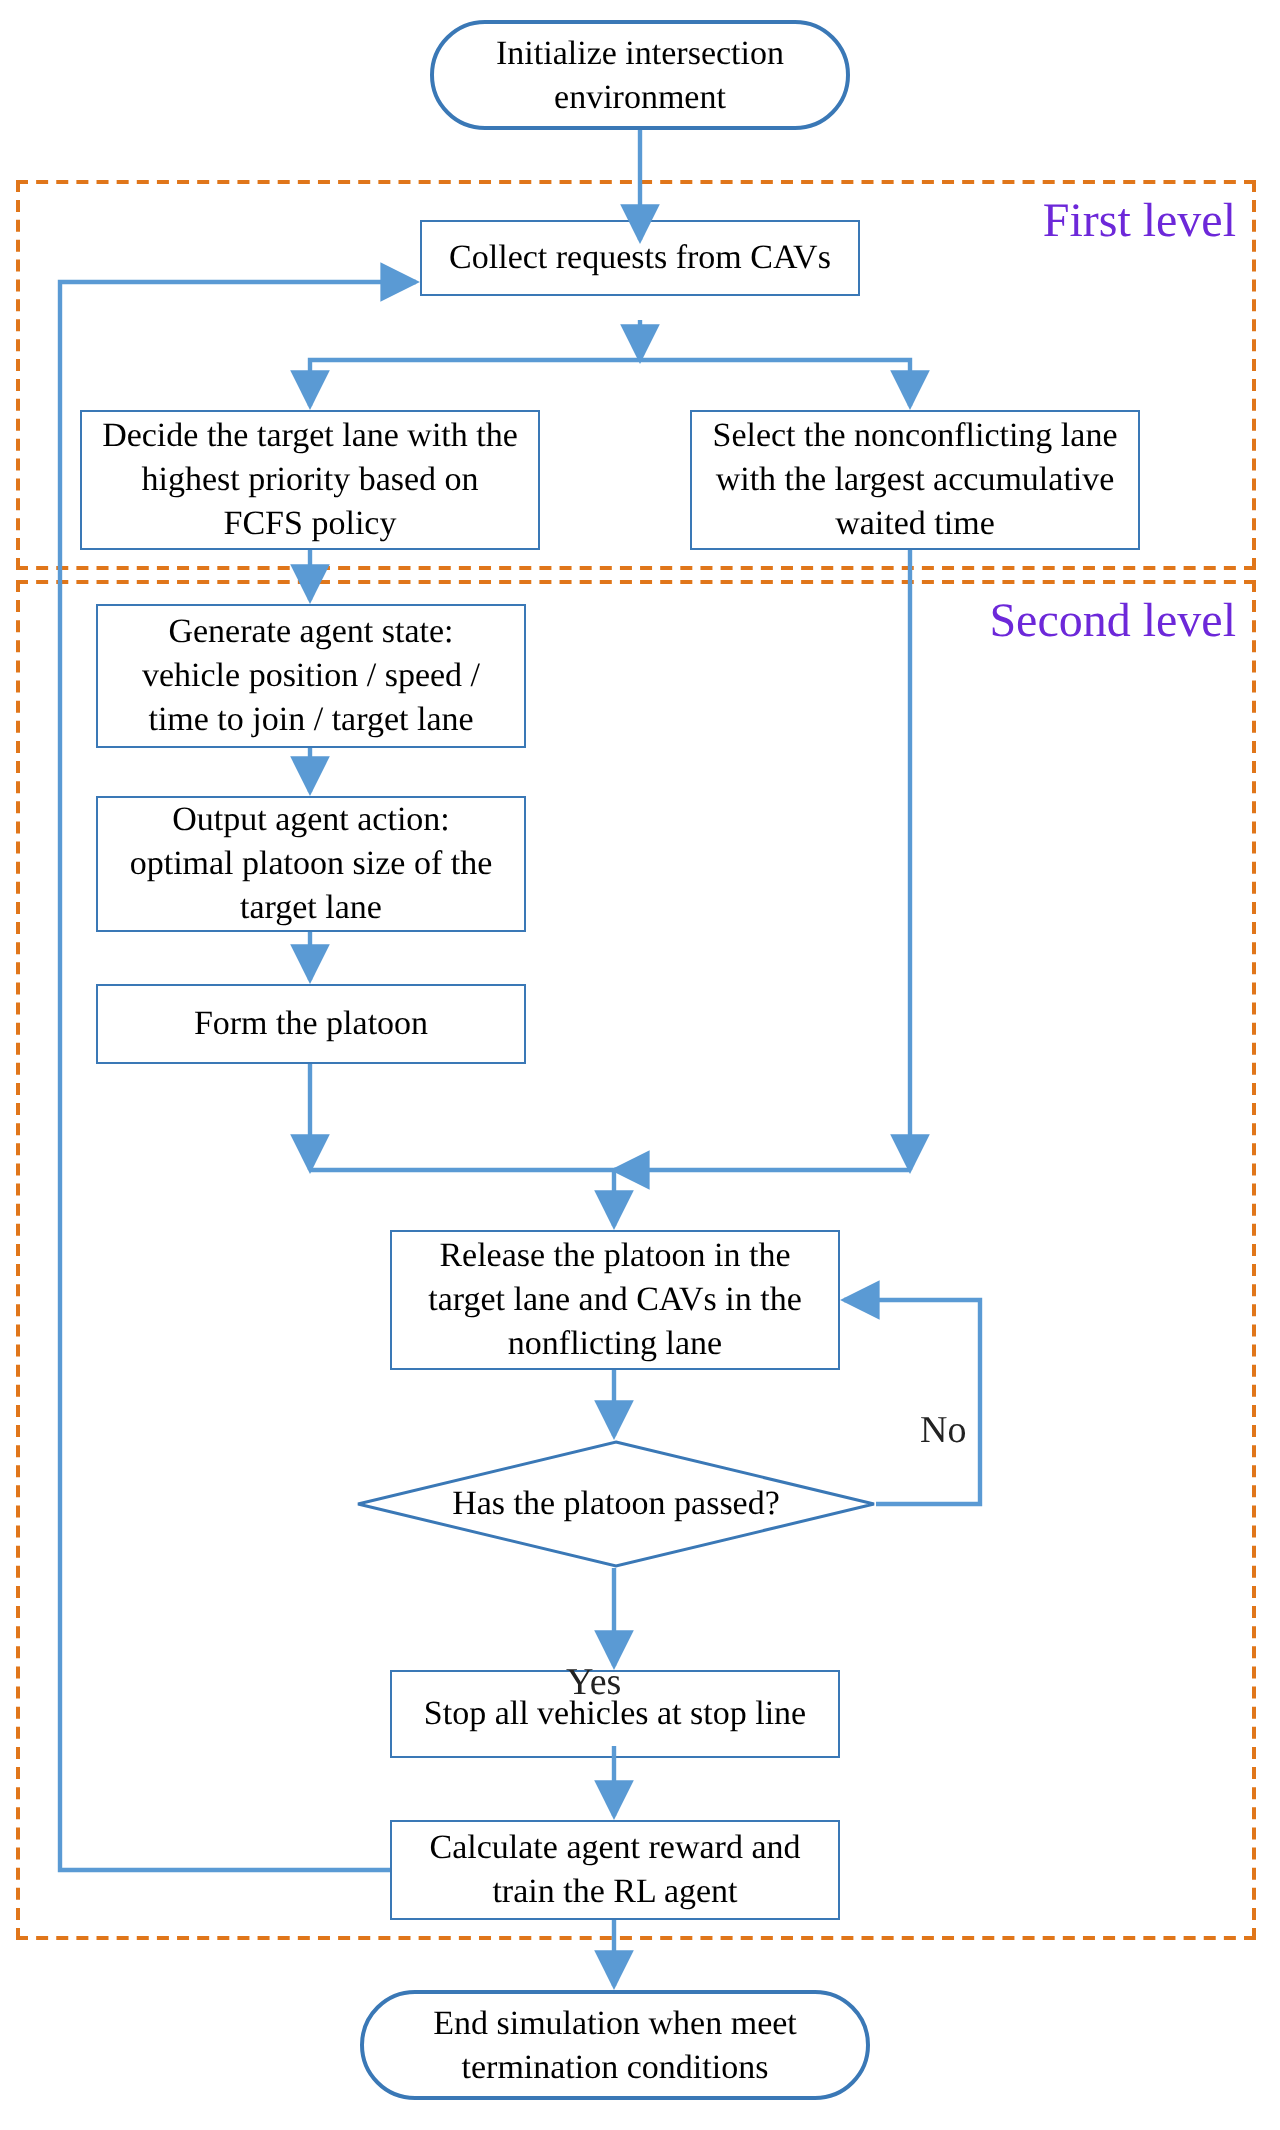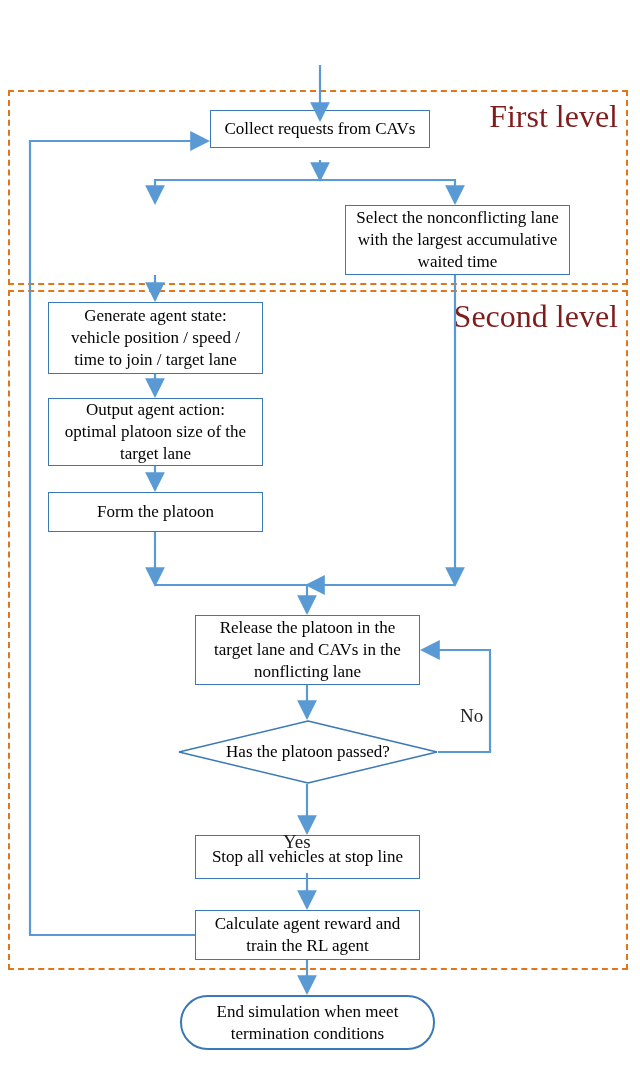--- a/index.html
+++ b/index.html
@@ -51,22 +51,22 @@
     position:absolute; top:0; left:0; width:100%; height:100%;
     display:flex; align-items:center; justify-content:center;
     text-align:right;
   }
   .level-box {
     position: absolute;
     border: 2.5px dashed #e0761a;
   }
   .level-label {
     position: absolute;
-    color: #7f1d1d;
-    font-size: 32px;
+    color: #6d28d9;
+    font-size: 24px;
   }
   .flowlabel {
     position: absolute;
     font-size: 19px;
     color: #222;
   }
   svg.arrows {
     position: absolute; top:0; left:0; width:640px; height:1065px;
     pointer-events:none;
   }
@@ -75,25 +75,31 @@
 <body>
 
 <div class="canvas">
 
   <div class="level-box" style="left:8px; top:90px; width:620px; height:195px;"></div>
   <div class="level-label" style="right:22px; top:98px;">First level</div>
 
   <div class="level-box" style="left:8px; top:290px; width:620px; height:680px;"></div>
   <div class="level-label" style="right:22px; top:298px;">Second level</div>
 
+  <div class="terminator" style="left:215px; top:10px; width:210px; height:55px;">
+    <span>Initialize intersection environment</span>
+  </div>
 
   <div class="process" style="left:210px; top:110px; width:220px; height:38px;">
     <span>Collect requests from CAVs</span>
   </div>
 
+  <div class="process" style="left:40px; top:205px; width:230px; height:70px;">
+    <span>Decide the target lane with the highest priority based on FCFS policy</span>
+  </div>
 
   <div class="process" style="left:345px; top:205px; width:225px; height:70px;">
     <span>Select the nonconflicting lane with the largest accumulative waited time</span>
   </div>
 
   <div class="process" style="left:48px; top:302px; width:215px; height:72px;">
     <span>Generate agent state: vehicle position / speed / time to join / target lane</span>
   </div>
 
   <div class="process" style="left:48px; top:398px; width:215px; height:68px;">

